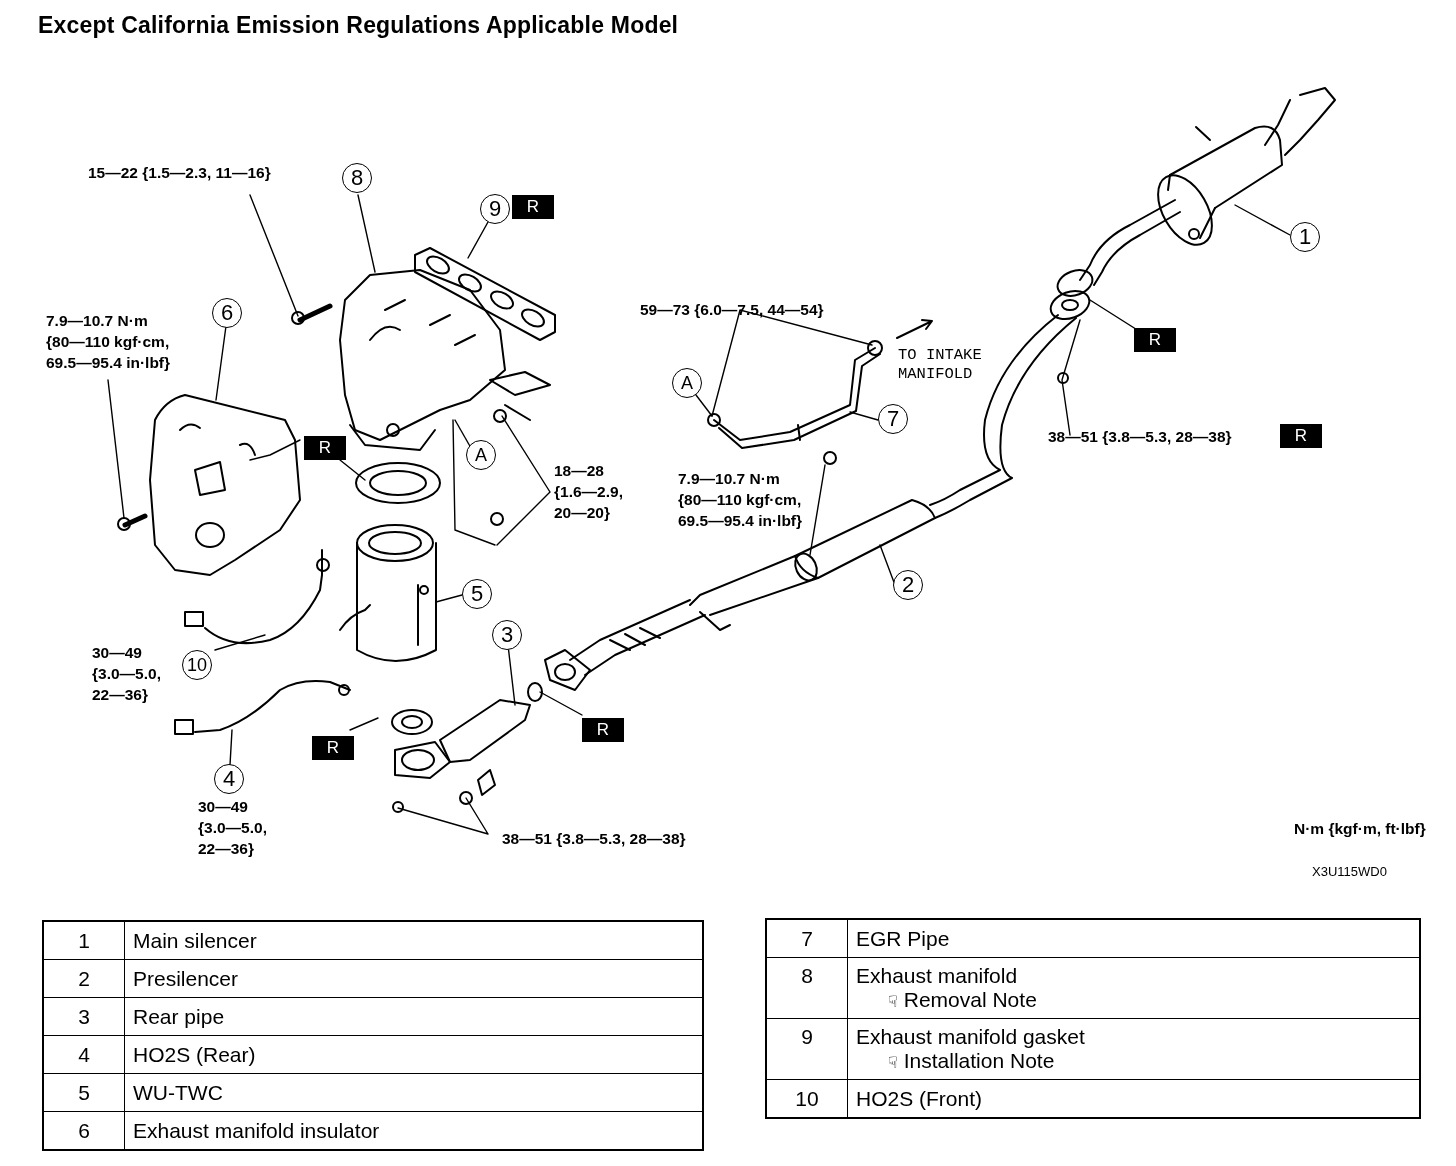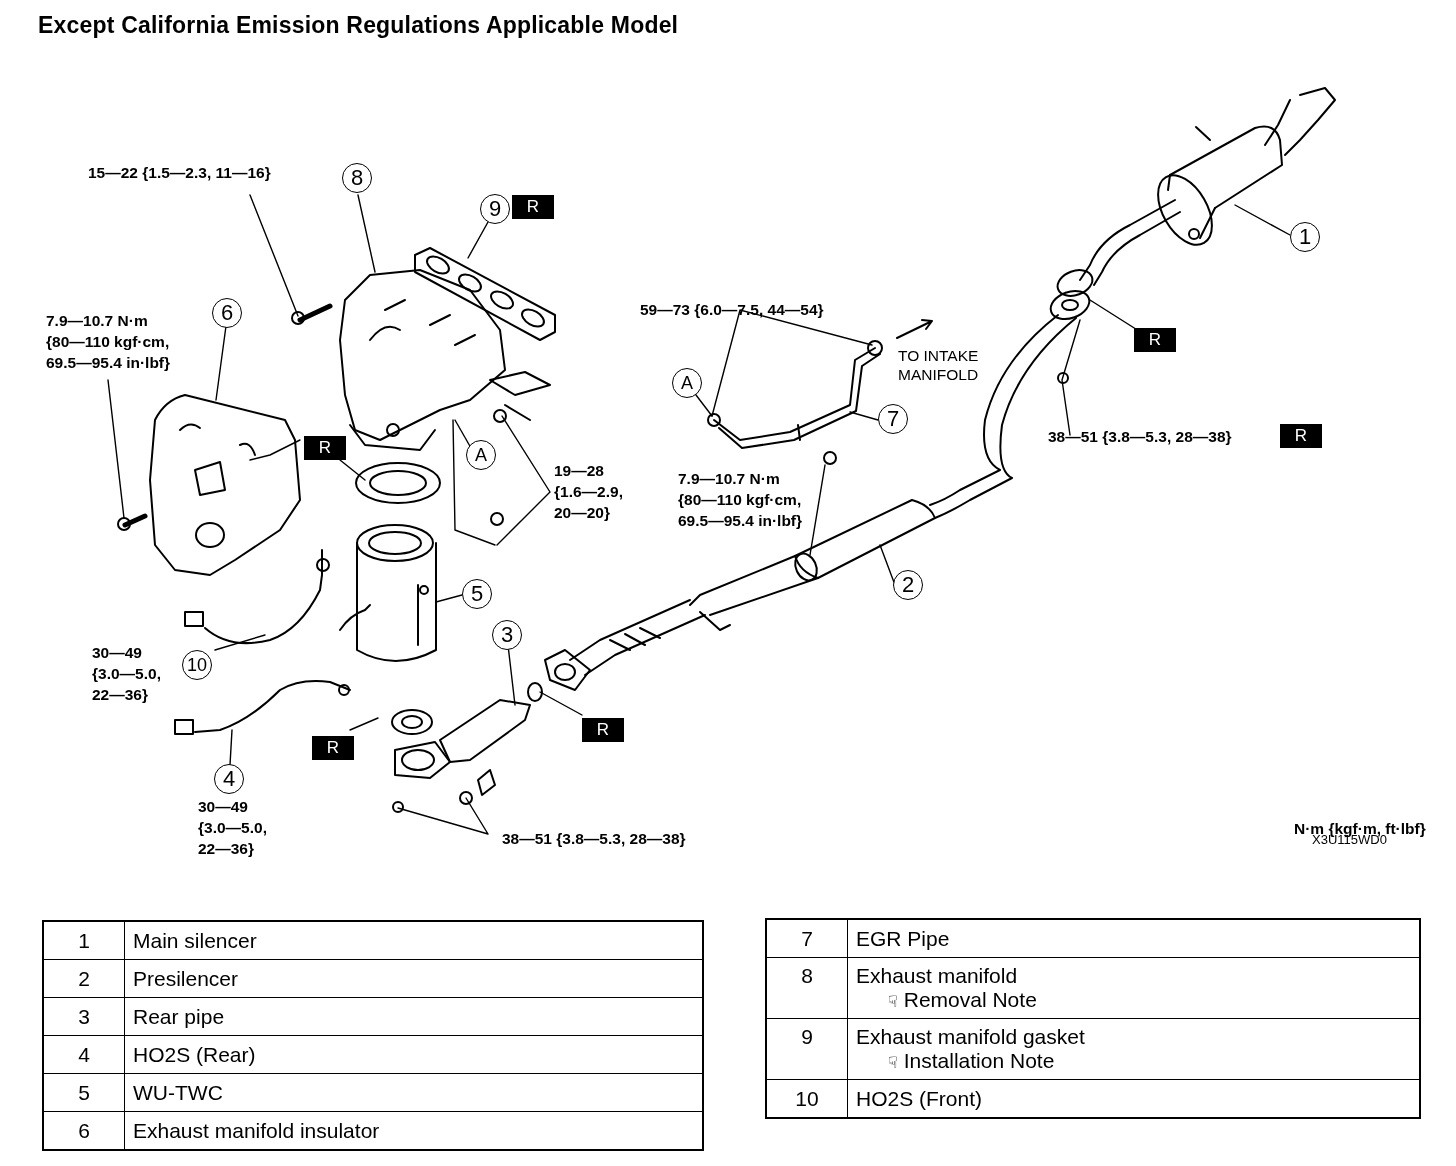--- a/index.html
+++ b/index.html
@@ -198,44 +198,44 @@
   <div>{80—110 kgf·cm,</div>
   <div>69.5—95.4 in·lbf}</div>
 </div>
 <div class="lbl" style="left:640px;top:299px;">59—73 {6.0—7.5, 44—54}</div>
 <div class="lbl" style="left:678px;top:468px;">
   <div>7.9—10.7 N·m</div>
   <div>{80—110 kgf·cm,</div>
   <div>69.5—95.4 in·lbf}</div>
 </div>
 <div class="lbl" style="left:554px;top:460px;">
-  <div>19—28</div>
+  <div>18—28</div>
   <div>{1.6—2.9,</div>
   <div>20—20}</div>
 </div>
 <div class="lbl" style="left:92px;top:642px;">
   <div>30—49</div>
   <div>{3.0—5.0,</div>
   <div>22—36}</div>
 </div>
 <div class="lbl" style="left:198px;top:796px;">
   <div>30—49</div>
   <div>{3.0—5.0,</div>
   <div>22—36}</div>
 </div>
 <div class="lbl" style="left:502px;top:828px;">38—51 {3.8—5.3, 28—38}</div>
 <div class="lbl" style="left:1048px;top:426px;">38—51 {3.8—5.3, 28—38}</div>
 
-<div class="plain" style="left:898px;top:346px;">
+<div class="plain" style="left:898px;top:346px;font-family:Liberation Mono, monospace;">
   <div>TO INTAKE</div>
   <div>MANIFOLD</div>
 </div>
 
 <div class="lbl" style="left:1294px;top:818px;">N·m {kgf·m, ft·lbf}</div>
-<div class="code" style="left:1312px;top:832px;">X3U115WD0</div>
+<div class="code" style="left:1312px;top:864px;">X3U115WD0</div>
 
 <table class="legend" style="left:42px;top:920px;width:662px;">
   <tbody>
       <tr>
         <td class="n">1</td>
         <td>Main silencer</td>
       </tr>
   <tr>
         <td class="n">2</td>
         <td>Presilencer</td>

